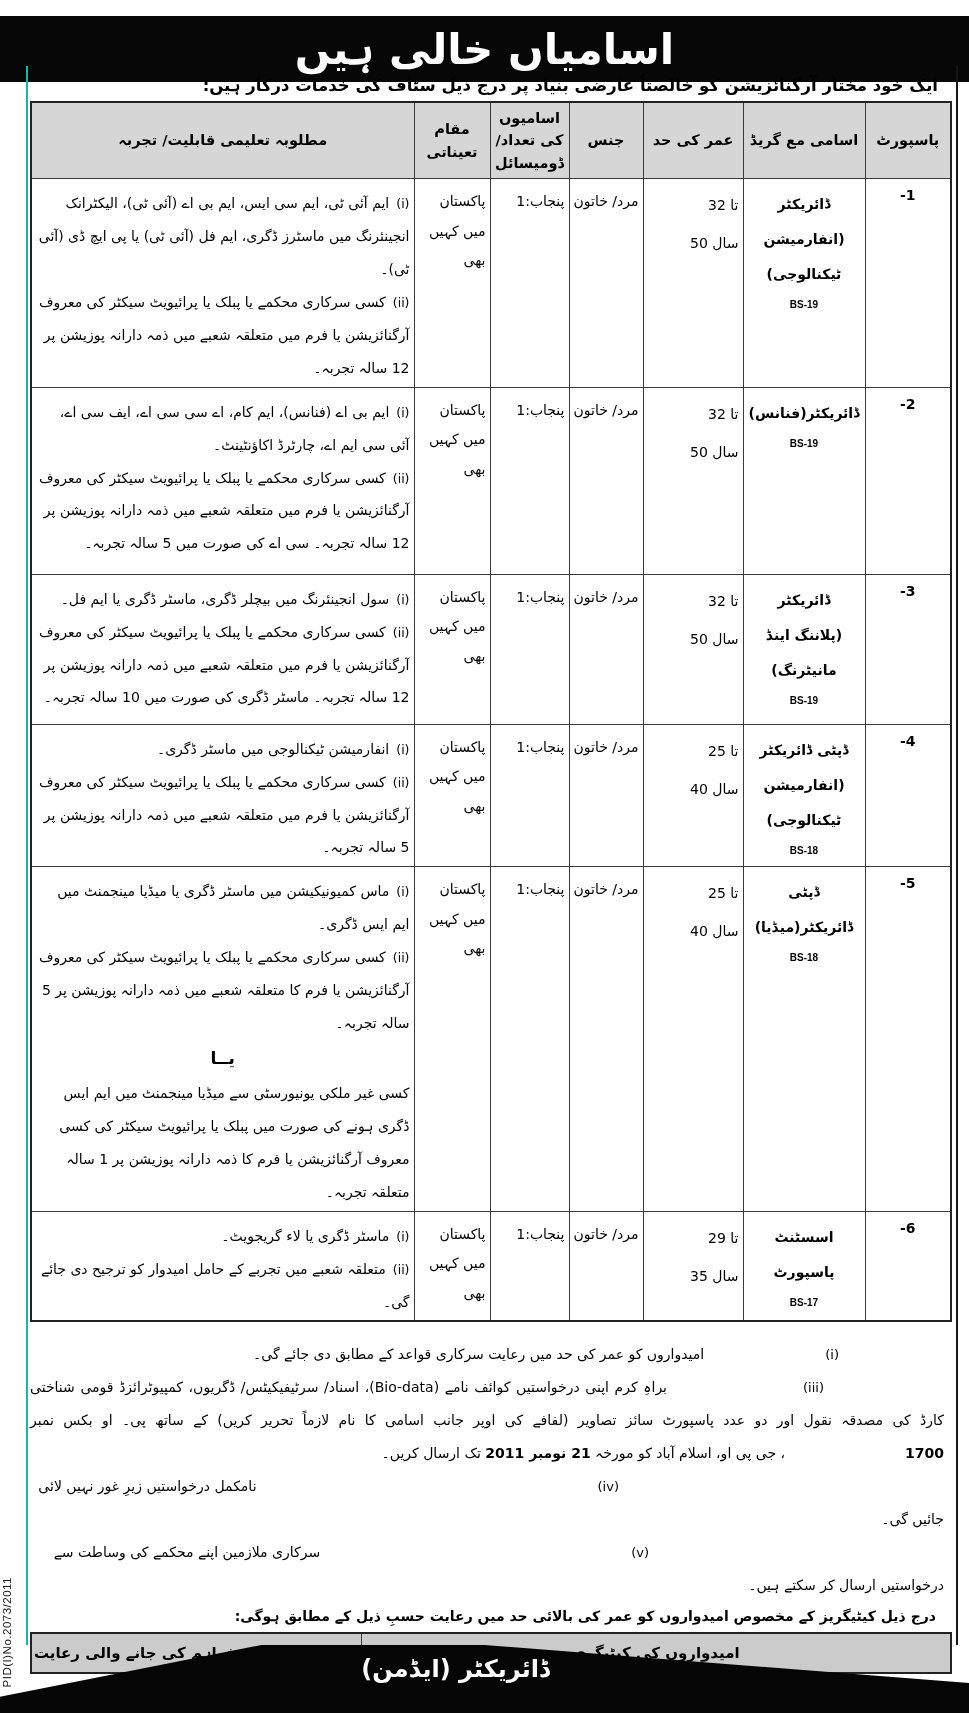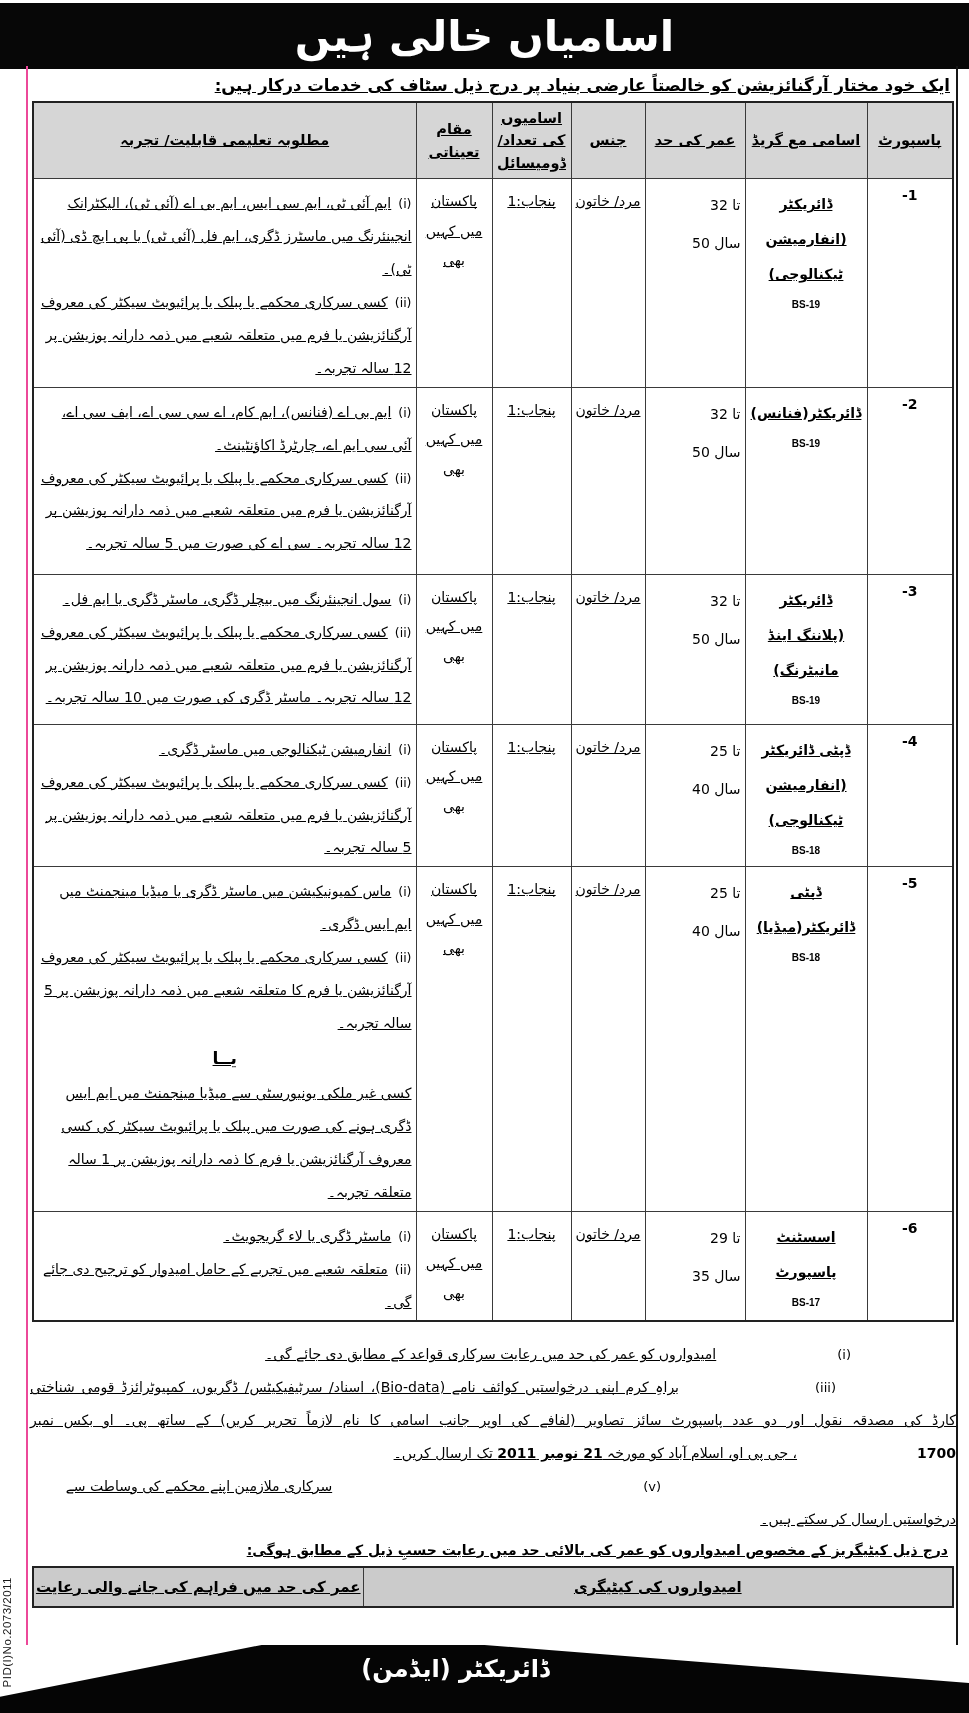--- a/index.html
+++ b/index.html
@@ -1,42 +1,42 @@
 <!DOCTYPE html>
 <html><head>
 <meta charset="utf-8">
 <style>
   * { box-sizing: border-box; margin: 0; padding: 0; }
   html, body { background: #ffffff; }
   body { font-family: "DejaVu Sans", sans-serif; }
   .page { position: relative; width: 969px; height: 1713px; background: #fff; overflow: hidden; }
 
   
-  .banner { position: absolute; top: 3px; left: 0; width: 969px; height: 66px; background: #070707;
+  .banner { position: absolute; top: 16px; left: 0; width: 969px; height: 66px; background: #070707;
             display: flex; align-items: center; justify-content: center; }
   .banner .ad-title { color: #fff; font-size: 42px; font-weight: bold; direction: rtl; letter-spacing: 2px; }
 
   
   .frame { position: absolute; top: 66px; left: 26px; right: 11px; bottom: 68px;
-           border-left: 2px solid #ec4899; border-right: 2px solid #161616; padding: 8px 0 0 2px; text-decoration: underline; }
+           border-left: 2px solid #14b8a6; border-right: 2px solid #161616; padding: 8px 12px 0 2px; }
 
   .intro { direction: rtl; text-align: right; font-weight: bold; font-size: 16.5px; padding: 2px 6px 6px 6px; color: #000; }
 
   table { border-collapse: collapse; direction: rtl; }
   .jobs-table { width: 920px; margin: 0 auto; table-layout: fixed; border: 2px solid #222; }
   .jobs-table th { background: #d6d6d6; border: 1px solid #3a3a3a; font-weight: bold; font-size: 14.5px;
                    text-align: center; vertical-align: middle; padding: 4px 2px; height: 58px; line-height: 1.55; }
   .jobs-table td { border: 1px solid #3a3a3a; vertical-align: top; padding: 8px 4px 2px 4px; font-size: 14px; }
 
   .serial-cell { text-align: center; font-weight: bold; font-size: 15px; }
   .post-cell { text-align: center; font-weight: bold; font-size: 14.5px; line-height: 2.5; }
   .grade { font-family: "Liberation Sans", sans-serif; font-weight: bold; font-size: 10px; }
   .ltr { direction: ltr; unicode-bidi: isolate; display: inline-block; }
   .age-cell { text-align: right; line-height: 2.7; font-size: 14.5px; }
-  .center-cell { text-align: center; line-height: 2.1; font-size: 14.5px; }
+  .center-cell { text-align: right; line-height: 2.1; font-size: 14.5px; }
   .qual-cell { text-align: right; font-size: 13.5px; line-height: 2.35; padding: 6px 9px 2px 6px; }
   .qual-item .qlabel { direction: ltr; unicode-bidi: isolate; display: inline-block; margin-left: 7px; font-size: 12.5px; }
   .qual-or-label { text-align: center; font-weight: bold; font-size: 17px; line-height: 2.2; }
 
   .r1 { height: 155px; } .r2 { height: 187px; } .r3 { height: 150px; }
   .r4 { height: 109px; } .r5 { height: 263px; } .r6 { height: 76px; }
 
   
   .notes { margin-top: 16px; direction: rtl; }
   .note { direction: rtl; text-align: right; font-size: 14px; line-height: 2.35; color: #000; }
@@ -215,20 +215,21 @@
           <div class="qual-item"><span class="qlabel">(i)</span><span>ماسٹر ڈگری یا لاء گریجویٹ۔</span></div>
           <div class="qual-item"><span class="qlabel">(ii)</span><span>متعلقہ شعبے میں تجربے کے حامل امیدوار کو ترجیح دی جائے گی۔</span></div>
         </td>
       </tr>
     </tbody>
       </table>
 
     <div class="notes">
       <div class="note indent-a"><span class="nlabel">(i)</span><span>امیدواروں کو عمر کی حد میں رعایت سرکاری قواعد کے مطابق دی جائے گی۔</span></div>
       <div class="note indent-b"><span class="nlabel">(iii)</span><span>براہِ کرم اپنی درخواستیں کوائف نامے (Bio-data)، اسناد/ سرٹیفیکیٹس/ ڈگریوں، کمپیوٹرائزڈ قومی شناختی کارڈ کی مصدقہ نقول اور دو عدد پاسپورٹ سائز تصاویر (لفافے کی اوپر جانب اسامی کا نام لازماً تحریر کریں) کے ساتھ پی۔ او بکس نمبر </span><b><span class="ltr">1700</span></b><span>، جی پی او، اسلام آباد کو مورخہ </span><b><span>21 نومبر 2011</span></b><span> تک ارسال کریں۔</span></div>
+      <div class="note indent-c"><span class="nlabel">(iv)</span><span>نامکمل درخواستیں زیرِ غور نہیں لائی جائیں گی۔</span></div>
       <div class="note indent-d"><span class="nlabel">(v)</span><span>سرکاری ملازمین اپنے محکمے کی وساطت سے درخواستیں ارسال کر سکتے ہیں۔</span></div>
     </div>
 
     <div class="cat-intro">درج ذیل کیٹیگریز کے مخصوص امیدواروں کو عمر کی بالائی حد میں رعایت حسبِ ذیل کے مطابق ہوگی:</div>
 
     <table class="relax-table">
       <colgroup>
         <col style="width:590px">
           <col style="width:330px">
       </colgroup>

